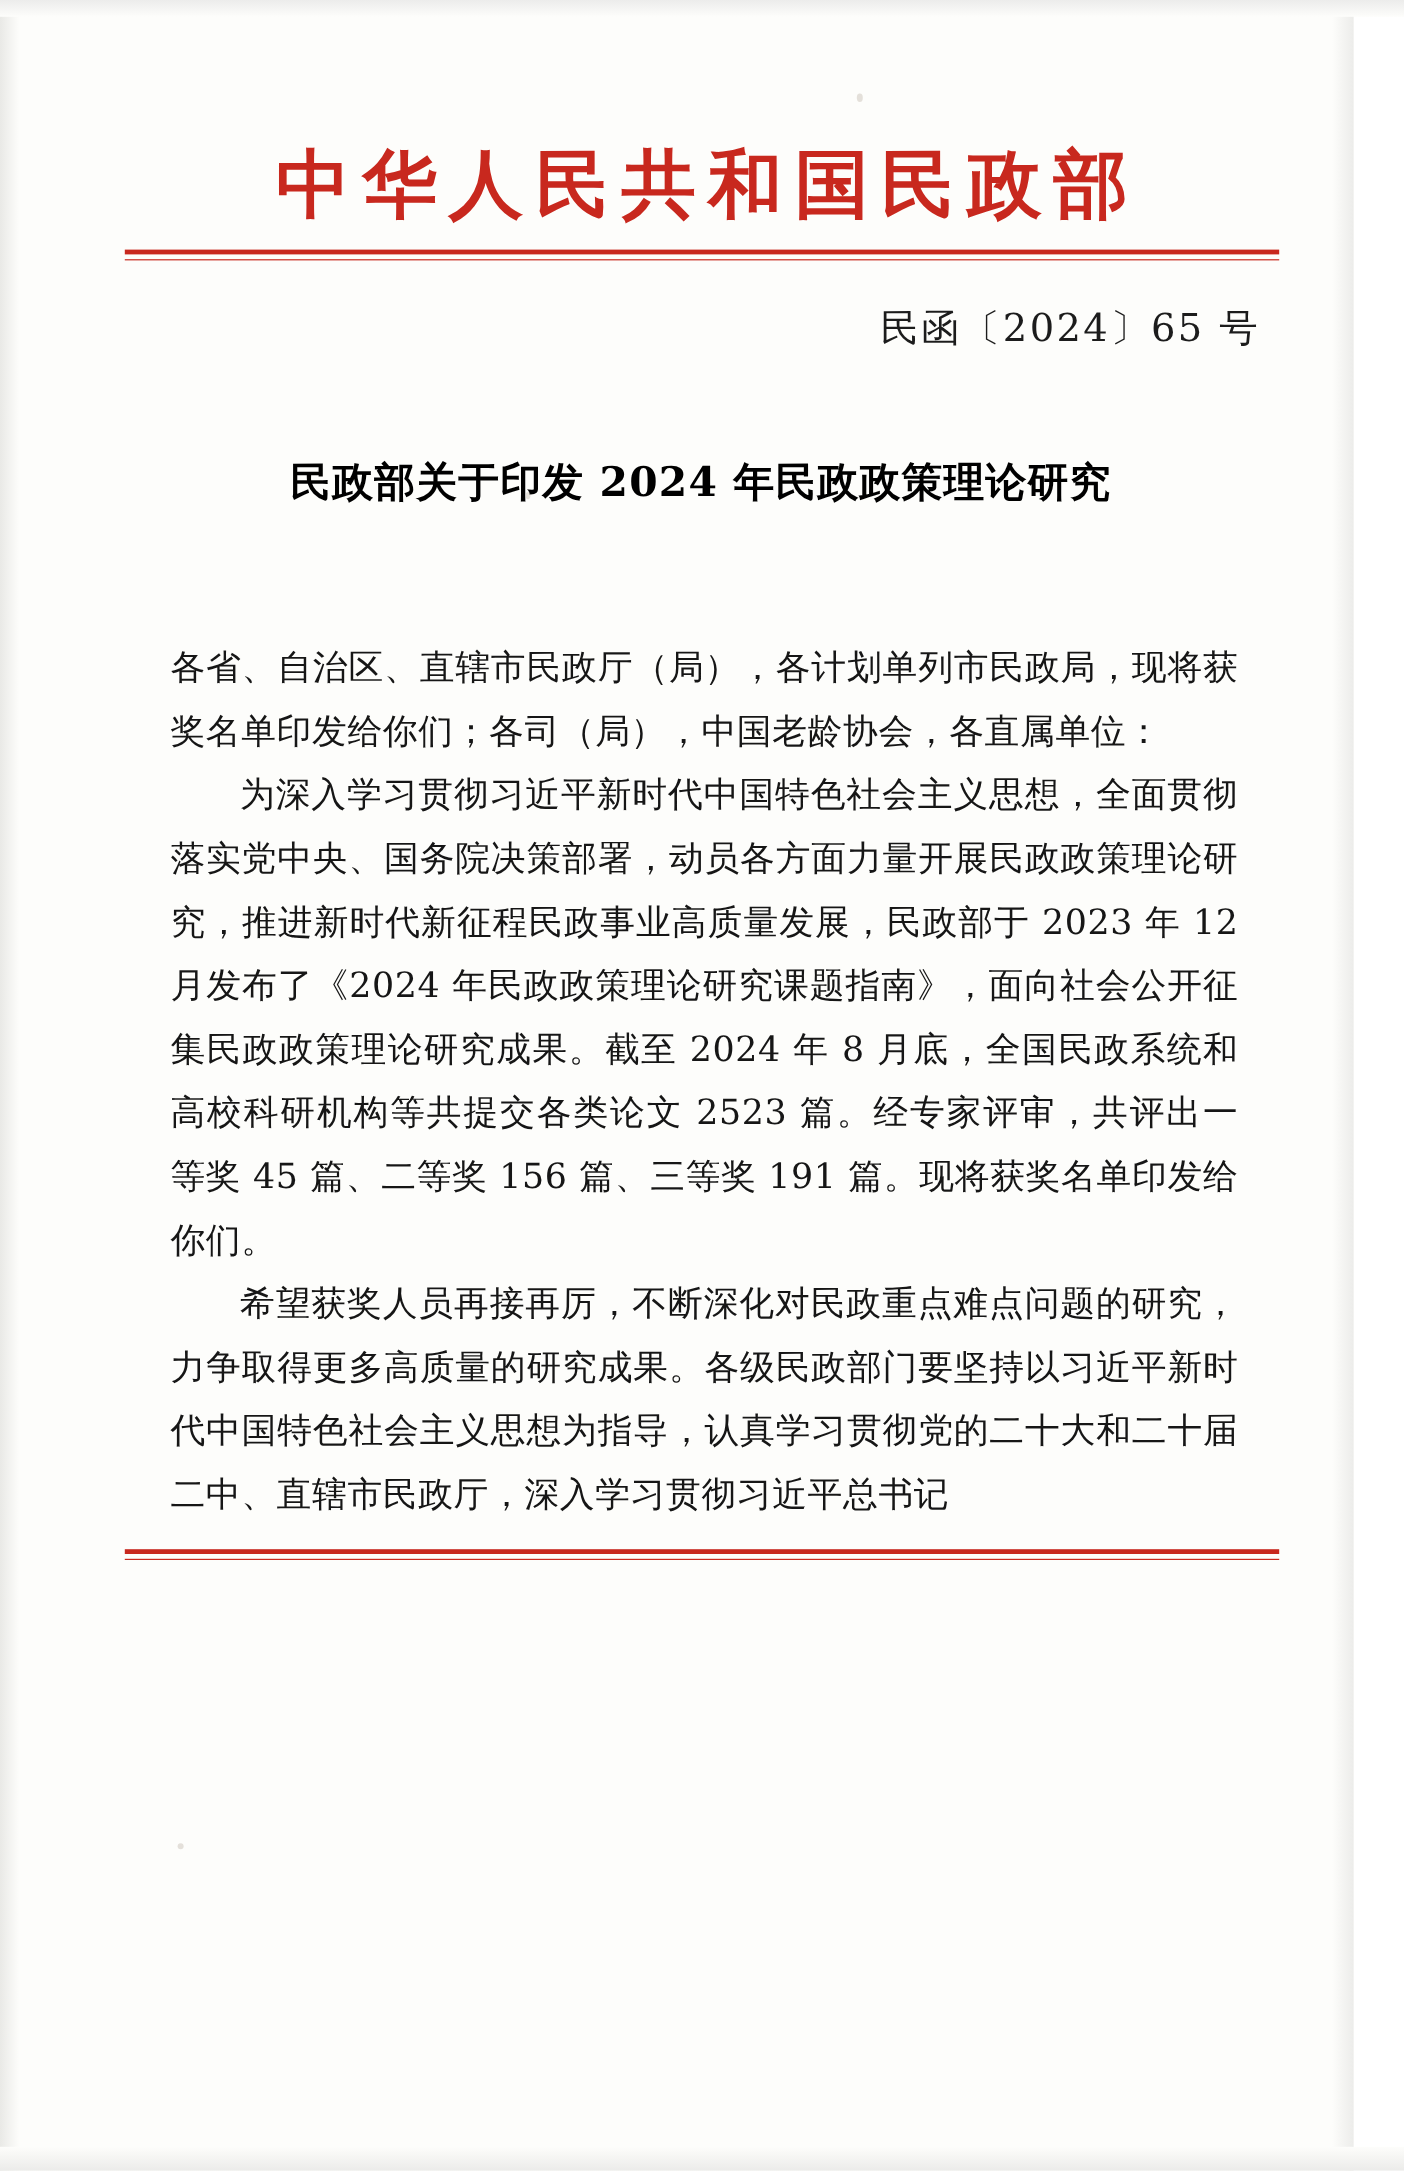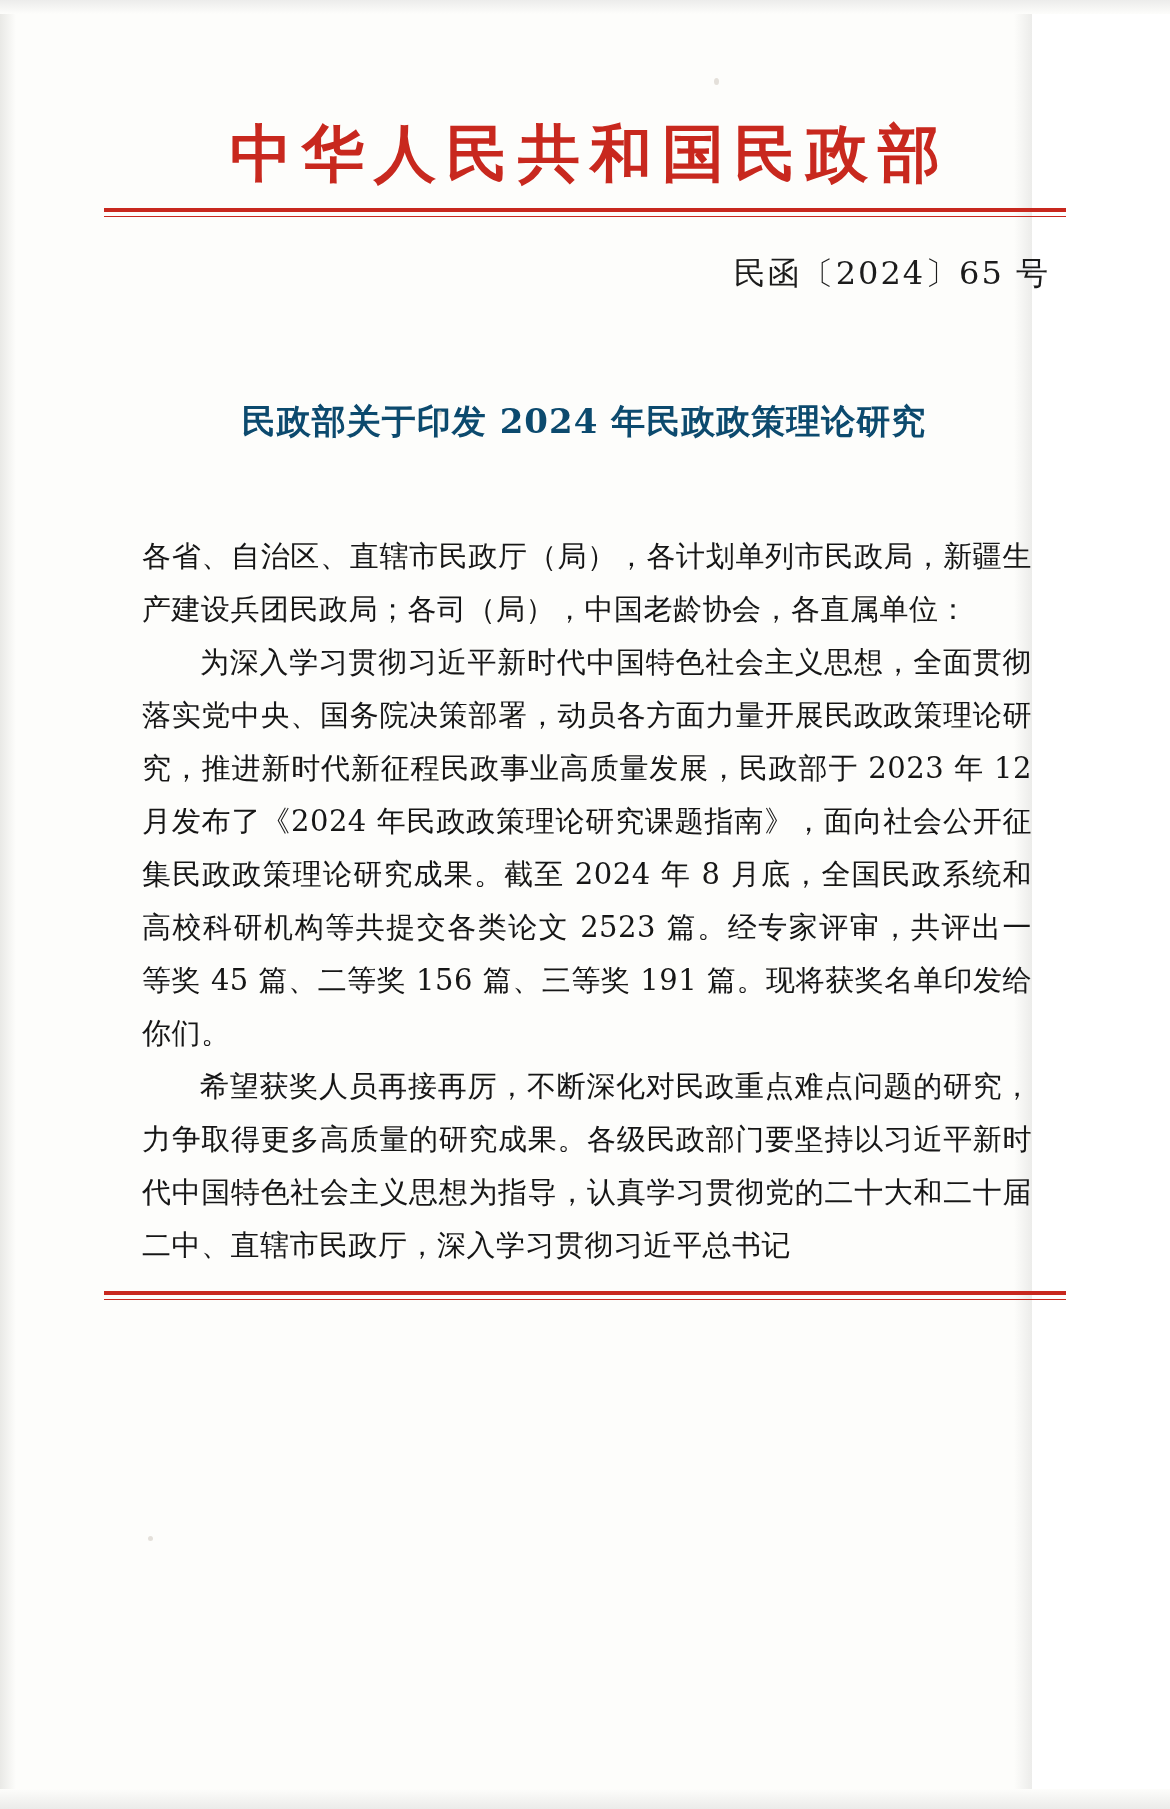--- a/index.html
+++ b/index.html
@@ -11,21 +11,21 @@
     width: 1170px;
     height: 1809px;
     font-family: "DejaVu Serif", "Liberation Serif", serif;
     color: #1a1a1a;
     position: relative;
     overflow: hidden;
   }
   .page {
     position: absolute;
     left: 0; top: 0;
-    width: 1032px;
+    width: 1128px;
     height: 1809px;
     background: #fdfdfb;
   }
   
   .paper-edge-left {
     position: absolute;
     left: 0; top: 0;
     width: 16px; height: 1809px;
     background: linear-gradient(to right, #e9e9e6 0%, #fdfdfb 100%);
   }
@@ -106,28 +106,28 @@
     font-size: 32px;
     letter-spacing: 2px;
     color: #1c1c1c;
     font-family: "DejaVu Serif", "Liberation Serif", serif;
   }
 
   
   .doc-title {
     position: absolute;
     left: 40px;
-    top: 395px;
+    top: 376px;
     width: 880px;
     text-align: center;
     font-weight: 700;
     font-size: 34px;
     line-height: 1.55;
     letter-spacing: 1px;
-    color: #0c4a6e;
+    color: #000000;
   }
   .doc-title .line2 {
     display: block;
   }
 
   
   .body-block {
     position: absolute;
     left: 38px;
     top: 530px;
@@ -196,21 +196,21 @@
       <div class="rule-thin" style="left:0; width:962px;"></div>
     </div>
 
     <div class="doc-number">民函〔2024〕65 号</div>
 
     <div class="doc-title">
       <span class="line1">民政部关于印发 2024 年民政政策理论研究</span>
     </div>
 
     <div class="body-block">
-      <p class="para">各省、自治区、直辖市民政厅（局），各计划单列市民政局，新疆生产建设兵团民政局；各司（局），中国老龄协会，各直属单位：</p>
+      <p class="para">各省、自治区、直辖市民政厅（局），各计划单列市民政局，现将获奖名单印发给你们；各司（局），中国老龄协会，各直属单位：</p>
       <p class="para indent">为深入学习贯彻习近平新时代中国特色社会主义思想，全面贯彻落实党中央、国务院决策部署，动员各方面力量开展民政政策理论研究，推进新时代新征程民政事业高质量发展，民政部于 2023 年 12 月发布了《2024 年民政政策理论研究课题指南》，面向社会公开征集民政政策理论研究成果。截至 2024 年 8 月底，全国民政系统和高校科研机构等共提交各类论文 2523 篇。经专家评审，共评出一等奖 45 篇、二等奖 156 篇、三等奖 191 篇。现将获奖名单印发给你们。</p>
       <p class="para indent">希望获奖人员再接再厉，不断深化对民政重点难点问题的研究，力争取得更多高质量的研究成果。各级民政部门要坚持以习近平新时代中国特色社会主义思想为指导，认真学习贯彻党的二十大和二十届二中、直辖市民政厅，深入学习贯彻习近平总书记</p>
     </div>
 
   </div>
 
   <div class="footer-rule-thick"></div>
   <div class="footer-rule-thin"></div>
 
   <div class="speck" style="left:714px; top:78px; width:5px; height:7px;"></div>

